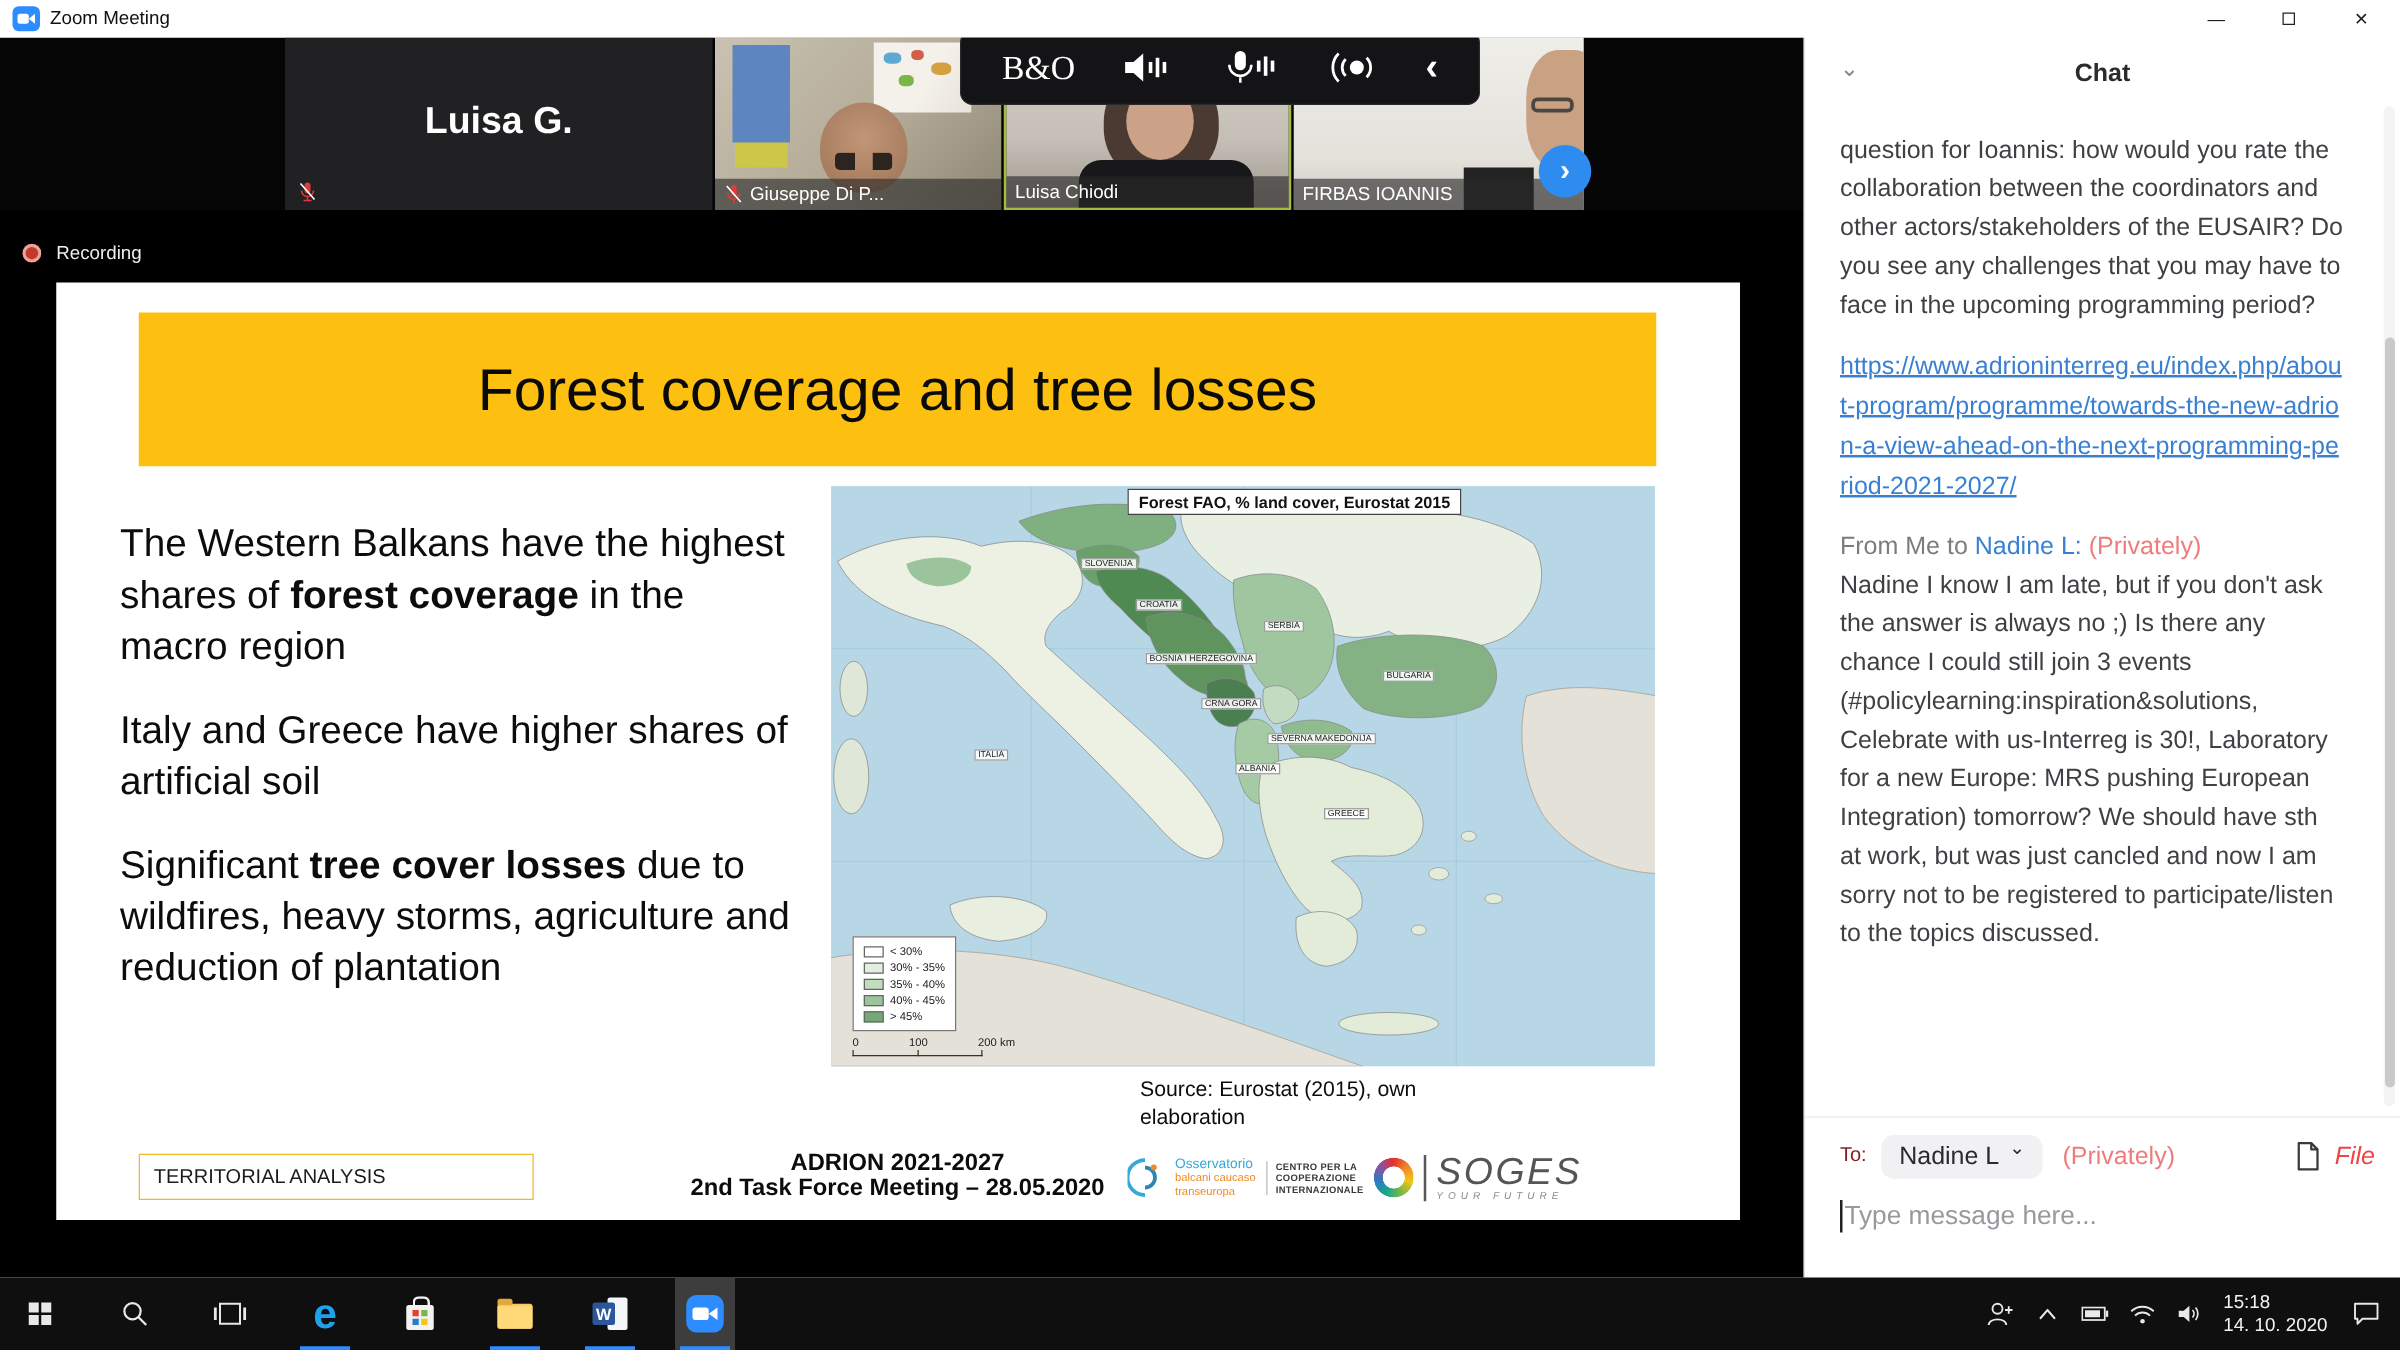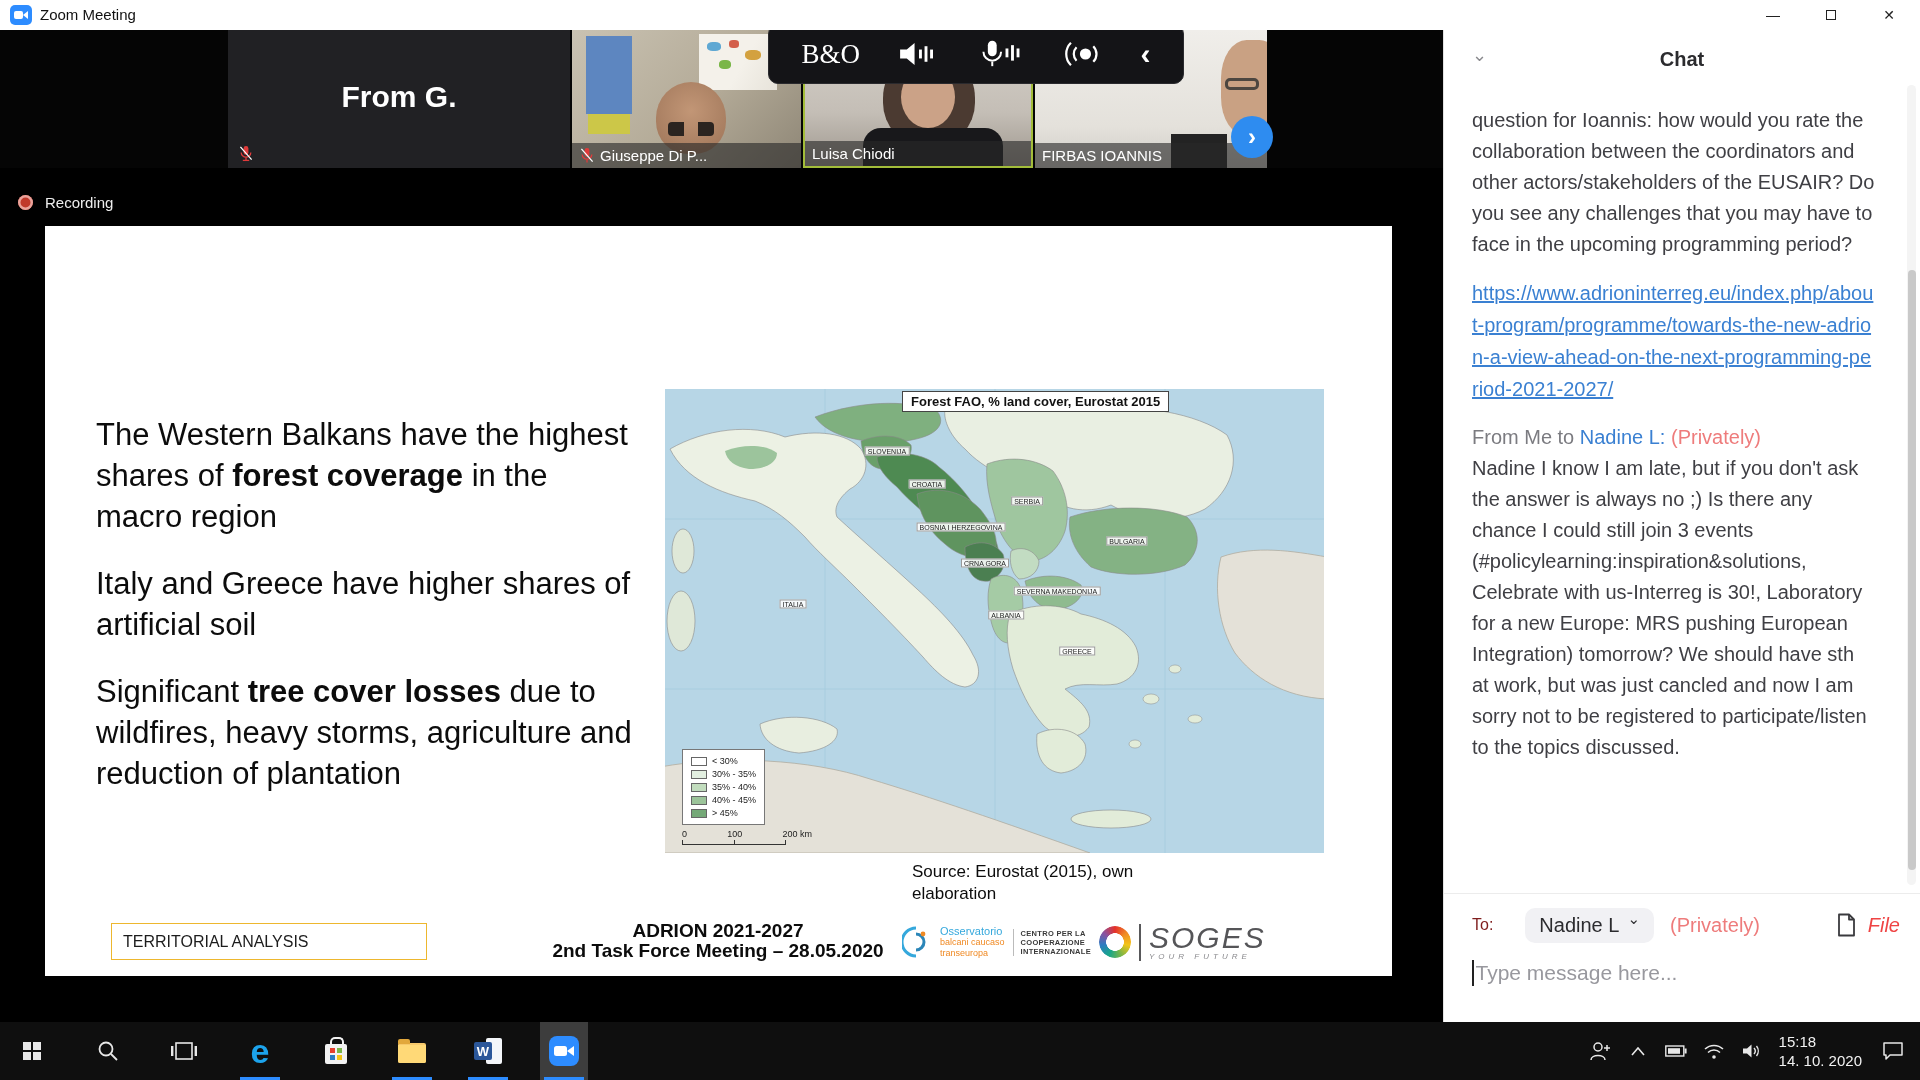--- a/index.html
+++ b/index.html
@@ -139,21 +139,21 @@
   .meta-gray { color:#7b7b80; }
   .meta-blue { color:#3a80d2; }
   .meta-red { color:#ee7c7c; }
   .chat-link { color:#3a80d2; text-decoration:underline; word-break:break-all; line-height:32px; display:block; }
   .chat-scrollbar { position:absolute; right:4px; top:55px; width:9px; height:800px; background:#f4f4f4; border-radius:5px; }
   .chat-thumb { position:absolute; left:0.5px; top:185px; width:8px; height:600px; background:#c9c9c9; border-radius:4px; }
 
   .chat-footer { position:absolute; left:0; bottom:0; width:100%; height:129px; border-top:1px solid #ececec; }
   .to-row { position:absolute; left:28px; top:12px; right:20px; height:38px; display:flex; align-items:center; }
   .to-label { font-size:16px; color:#7f1d1d; }
-  .to-pill { margin-left:32px; background:#f1f1f4; border-radius:10px; padding:6px 14px; display:flex;
+  .to-pill { margin-left:12px; background:#f1f1f4; border-radius:10px; padding:6px 14px; display:flex;
     align-items:flex-start; gap:8px; font-size:20px; color:#2b2b2e; }
   .pill-chev { font-size:15px; color:#2b2b2e; line-height:10px; }
   .privately { margin-left:16px; font-size:20px; }
   .file-group { margin-left:auto; display:flex; align-items:center; gap:12px; }
   .file-label { font-size:20px; color:#ef4444;font-style:italic; }
   .msg-input { position:absolute; left:28px; top:62px; right:28px; height:34px; display:flex; align-items:center; }
   .caret { width:1.5px; height:26px; background:#222; margin-right:2px; }
   .placeholder { font-size:21px; color:#98989e; }
 
   
@@ -211,21 +211,21 @@
       <span class="max-glyph"></span>
     </div>
     <div class="winbtn close">
       <span>✕</span>
     </div>
   </div>
 
   <div class="video-strip">
 
     <div class="tile tile-ines">
-      <div class="big-name">From G.</div>
+      <div class="big-name">Luisa G.</div>
       <div class="solo-mic">
         <svg class="mic-muted" viewBox="0 0 20 22" width="16" height="18">
           <rect x="7" y="1" width="6" height="11" rx="3" fill="#e03a3a"></rect>
           <path d="M4 9 a6 6 0 0 0 12 0" fill="none" stroke="#e03a3a" stroke-width="1.6"></path>
           <line x1="10" y1="15" x2="10" y2="19" stroke="#e03a3a" stroke-width="1.6"></line>
           <line x1="6" y1="19" x2="14" y2="19" stroke="#e03a3a" stroke-width="1.6"></line>
           <line x1="3" y1="2" x2="17" y2="18" stroke="#fff" stroke-width="1.6"></line>
         </svg>
       </div>
     </div>
@@ -305,20 +305,23 @@
     <span class="chev-left">‹</span>
   </div>
 
   <div class="presentation">
     <div class="recording">
       <span class="rec-dot"></span>
       <span class="rec-label">Recording</span>
     </div>
 
     <div class="slide">
+      <div class="banner">
+        <span class="banner-title">Forest coverage and tree losses</span>
+      </div>
 
       <div class="slide-body">
         <p><span>The Western Balkans have the highest shares of </span><b>forest coverage</b><span> in the macro region</span></p>
         <p><span>Italy and Greece have higher shares of artificial soil</span></p>
         <p><span>Significant </span><b>tree cover losses</b><span> due to wildfires, heavy storms, agriculture and reduction of plantation</span></p>
       </div>
 
       <div class="map">
         <svg class="geo" viewBox="0 0 659 464" width="659" height="464">
           <rect x="0" y="0" width="659" height="464" fill="#b7d6e6"></rect>

